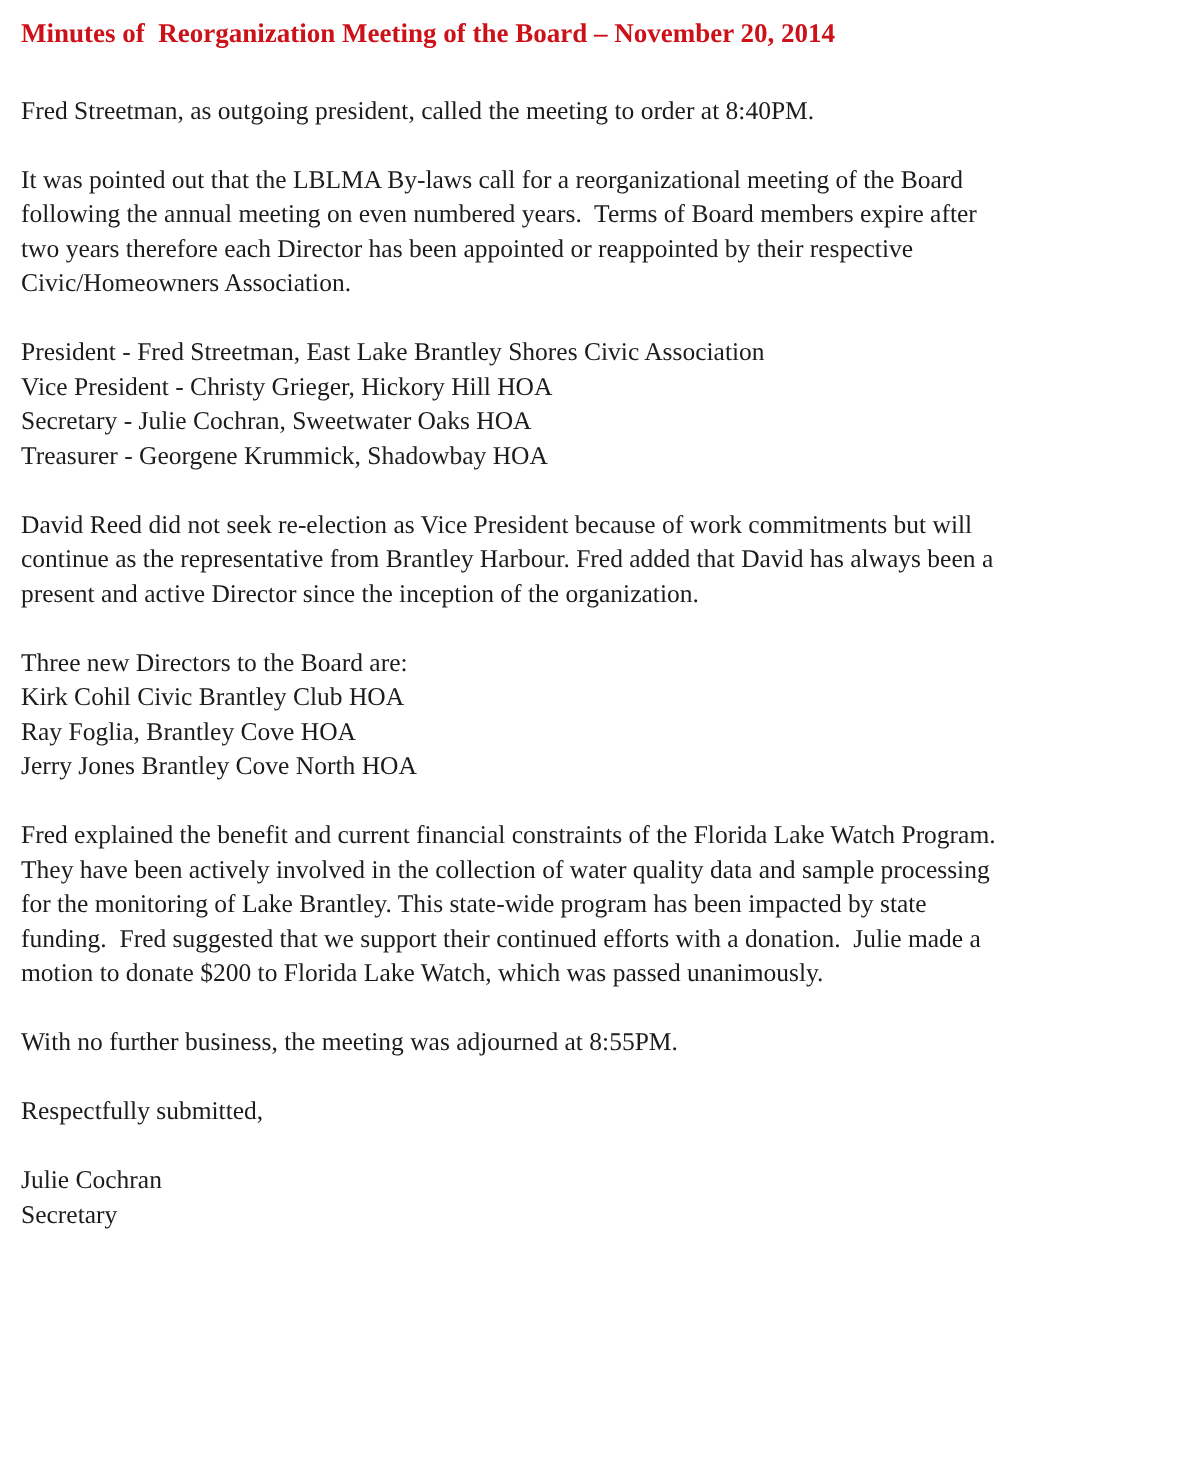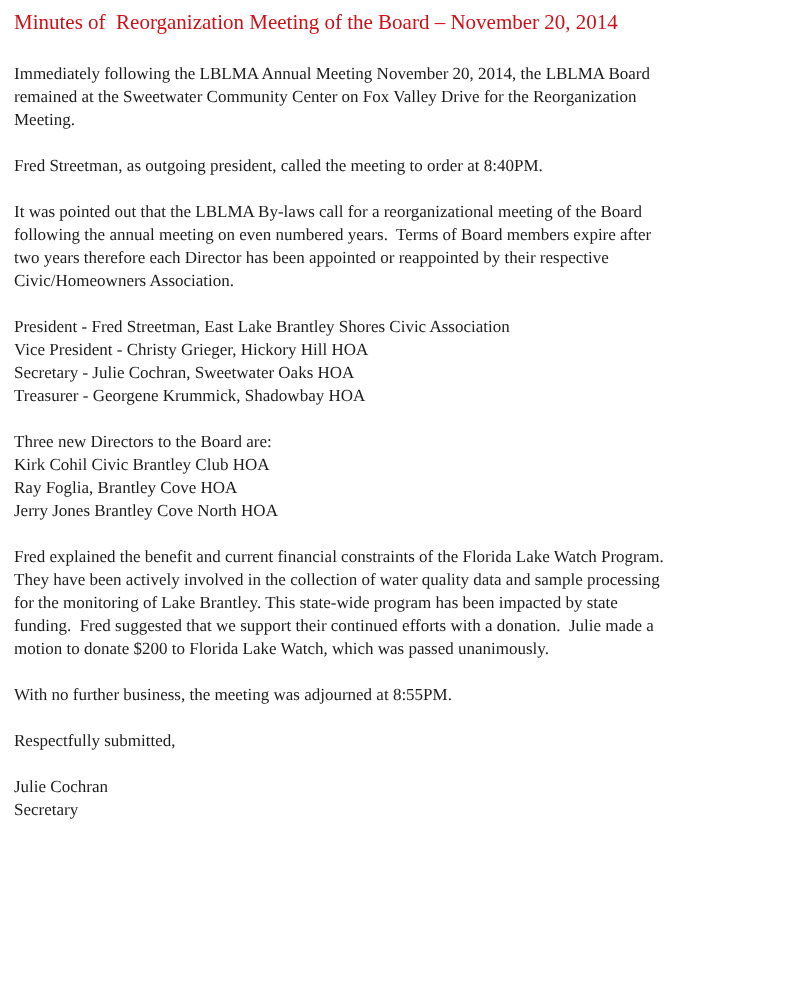--- a/index.html
+++ b/index.html
@@ -15,23 +15,23 @@
     box-sizing: border-box;
     padding: 8px 14px 0 14px;
     font-family: "Liberation Serif", "DejaVu Serif", serif;
     font-size: 17px;
     line-height: 23px;
     color: #1c1c1c;
     overflow: hidden;
   }
   .doc-title {
     font-family: "Liberation Serif", "DejaVu Serif", serif;
-    font-size: 21px;
+    font-size: 18px;
     line-height: 28px;
-    font-weight: normal;
+    font-weight: bold;
     color: #cc1118;
     margin: 0 0 26px 0;
     white-space: pre-wrap;
   }
   .para {
     margin: 0 0 23px 0;
     white-space: pre-wrap;
     
     text-rendering: geometricPrecision;
   }
@@ -39,37 +39,37 @@
     margin-bottom: 16px;
   }
 </style>
 </head>
 <body>
 
 <div class="page" style="color: rgb(28, 28, 28); background: rgb(255, 255, 255);">
 
   <h1 class="doc-title" style="color: rgb(204, 17, 24);">Minutes of  Reorganization Meeting of the Board – November 20, 2014</h1>
 
-  <p class="para">Immediately following the LBLMA Annual Meeting November 20, 2014, the LBLMA Board
-remained at the Sweetwater Community Center on Fox Valley Drive for the Reorganization
-Meeting.</p>
 
   <p class="para">Fred Streetman, as outgoing president, called the meeting to order at 8:40PM.</p>
 
   <p class="para">It was pointed out that the LBLMA By-laws call for a reorganizational meeting of the Board
 following the annual meeting on even numbered years.  Terms of Board members expire after
 two years therefore each Director has been appointed or reappointed by their respective
 Civic/Homeowners Association.</p>
 
 
   <p class="para">President - Fred Streetman, East Lake Brantley Shores Civic Association
 Vice President - Christy Grieger, Hickory Hill HOA
 Secretary - Julie Cochran, Sweetwater Oaks HOA
 Treasurer - Georgene Krummick, Shadowbay HOA</p>
 
+  <p class="para">David Reed did not seek re-election as Vice President because of work commitments but will
+continue as the representative from Brantley Harbour. Fred added that David has always been a
+present and active Director since the inception of the organization.</p>
 
   <p class="para">Three new Directors to the Board are:
 Kirk Cohil Civic Brantley Club HOA
 Ray Foglia, Brantley Cove HOA
 Jerry Jones Brantley Cove North HOA</p>
 
   <p class="para">Fred explained the benefit and current financial constraints of the Florida Lake Watch Program.
 They have been actively involved in the collection of water quality data and sample processing
 for the monitoring of Lake Brantley. This state-wide program has been impacted by state
 funding.  Fred suggested that we support their continued efforts with a donation.  Julie made a

